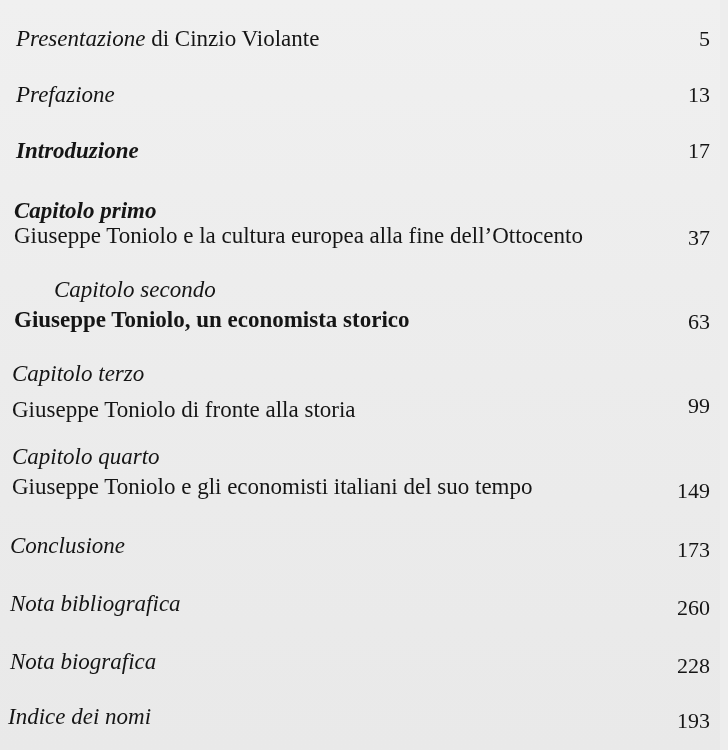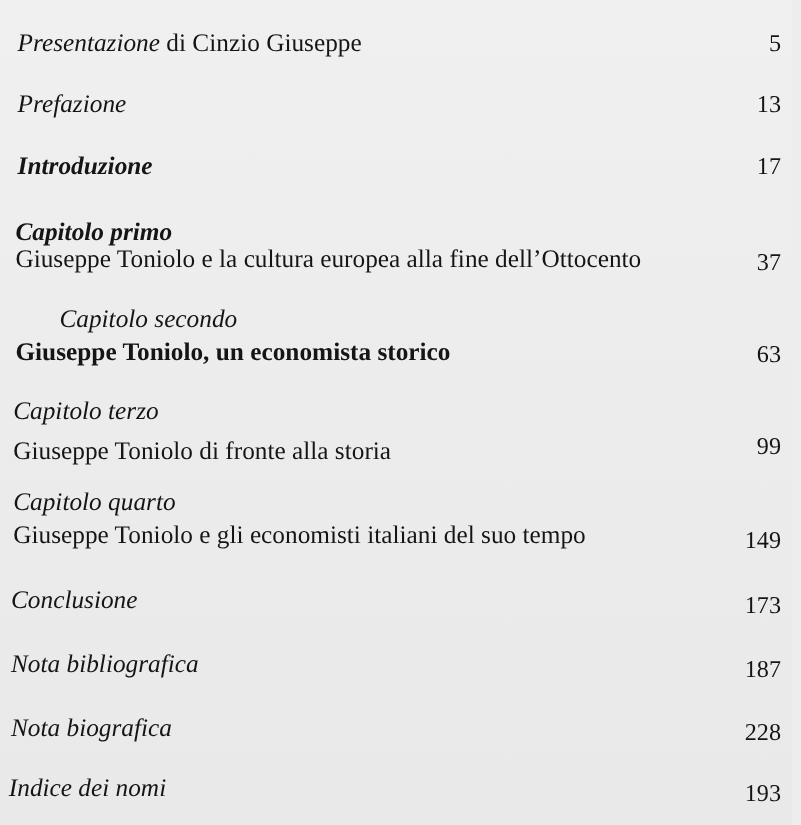--- a/index.html
+++ b/index.html
@@ -17,21 +17,21 @@
   .line { position: absolute; font-family: "Liberation Serif", serif; font-size: 23px; line-height: 26px; white-space: nowrap; }
   .it { font-style: italic; }
   .num { position: absolute; right: 10px; font-family: "Liberation Serif", serif; font-size: 22px; line-height: 26px; text-align: right; }
 </style>
 </head>
 <body>
 
 <div class="page">
 
   <div class="entry" style="top:26px;">
-    <span class="line" style="left:16px;"><span class="it">Presentazione</span><span> di Cinzio Giuseppe</span></span>
+    <span class="line" style="left:16px;"><span class="it">Presentazione</span><span> di Cinzio Violante</span></span>
     <span class="num">5</span>
   </div>
 
   <div class="entry" style="top:82px;">
     <span class="line it" style="left:16px;">Prefazione</span>
     <span class="num">13</span>
   </div>
 
   <div class="entry" style="top:138px;">
     <span class="line it" style="left:16px;font-weight:bold;">Introduzione</span>
@@ -62,21 +62,21 @@
     <span class="num" style="top:34px;">149</span>
   </div>
 
   <div class="entry" style="top:533px;">
     <span class="line it" style="left:10px;">Conclusione</span>
     <span class="num" style="top:4px;">173</span>
   </div>
 
   <div class="entry" style="top:591px;">
     <span class="line it" style="left:10px;">Nota bibliografica</span>
-    <span class="num" style="top:4px;">187</span>
+    <span class="num" style="top:4px;">260</span>
   </div>
 
   <div class="entry" style="top:649px;">
     <span class="line it" style="left:10px;">Nota biografica</span>
     <span class="num" style="top:4px;">228</span>
   </div>
 
   <div class="entry" style="top:704px;">
     <span class="line it" style="left:8px;">Indice dei nomi</span>
     <span class="num" style="top:4px;">193</span>

